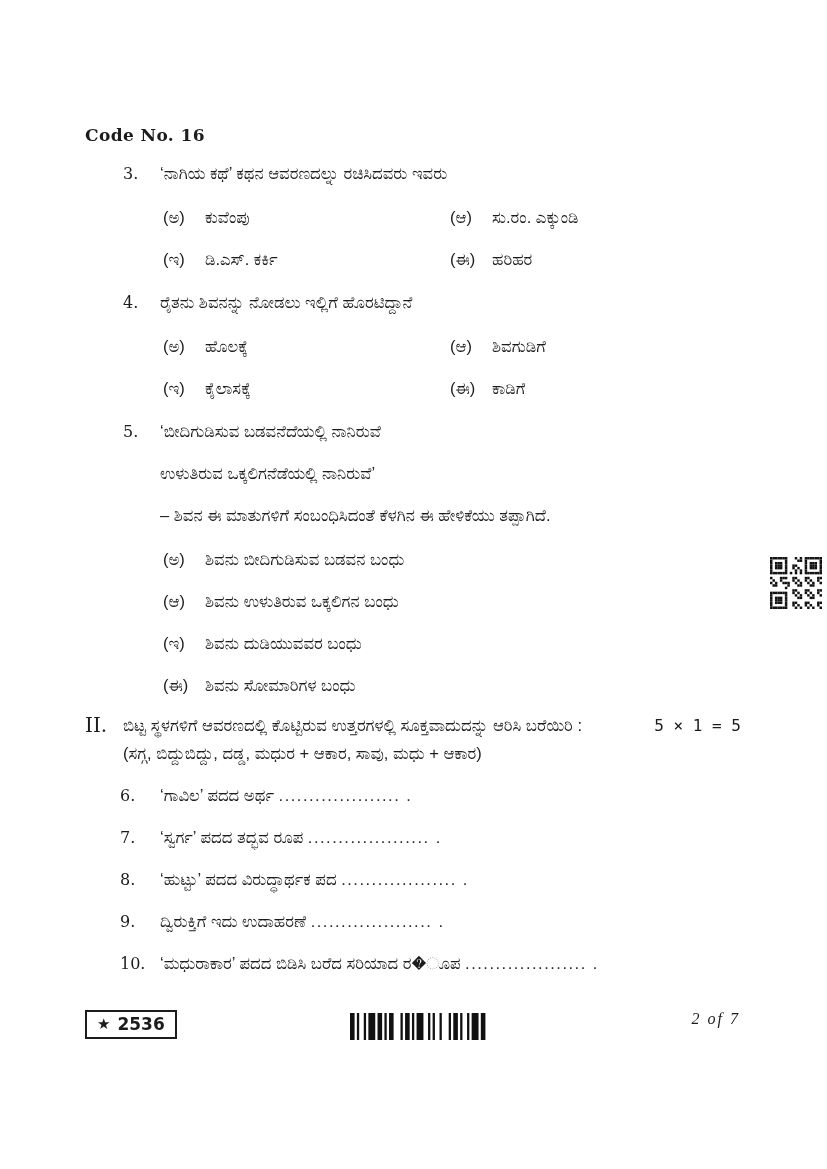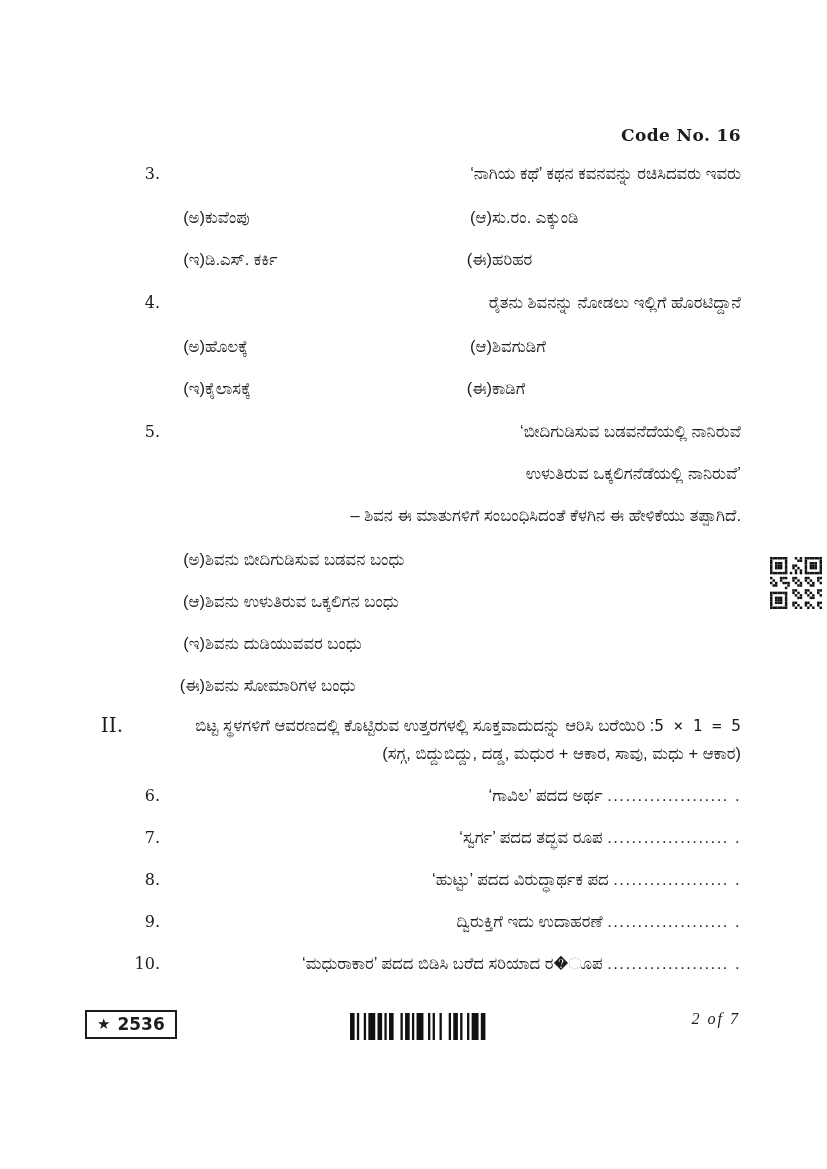--- a/index.html
+++ b/index.html
@@ -1,21 +1,21 @@
 <!DOCTYPE html>
 <html><head>
 <meta charset="utf-8">
 <style>
   html,body{margin:0;padding:0;background:#ffffff;}
   .page{
     position:relative;width:827px;height:1169px;background:#ffffff;
     color:#1c1c1c;font-family:"Liberation Sans","DejaVu Sans",sans-serif;
     overflow:hidden;
   }
-  .content{position:absolute;left:85px;top:125px;width:656px;text-align:right;}
+  .content{position:absolute;left:85px;top:125px;width:656px;}
   .code-no{
     font-family:"DejaVu Serif","Liberation Serif",serif;font-weight:bold;
     font-size:17px;letter-spacing:.4px;
   }
   .line{font-size:16.5px;line-height:23px;}
   .qrow{display:flex;margin-top:17px;}
   .qnum{
     flex:0 0 37px;margin-left:38px;
     font-family:"DejaVu Serif","Liberation Serif",serif;font-size:16px;
   }
@@ -23,21 +23,21 @@
   .opts{
     display:grid;grid-template-columns:287px 1fr;row-gap:19px;
     margin-top:21px;padding-left:78px;
   }
   .opt{display:flex;}
   .opt-label{flex:0 0 42px;}
   .optrow{display:flex;margin-top:19px;padding-left:78px;}
   .poemline{margin-top:19px;padding-left:75px;}
   .sec-row{display:flex;margin-top:17px;}
   .sec-num{flex:0 0 38px;font-family:"DejaVu Serif","Liberation Serif",serif;font-size:20px;}
-  .sec-text{flex:1;margin-left:30px;}
+  .sec-text{flex:1;}
   .sec-marks{white-space:nowrap;font-family:"DejaVu Sans Mono","Liberation Mono",monospace;font-size:16px;}
   .bank{margin-top:5px;padding-left:38px;}
   .fbrow{display:flex;margin-top:19px;}
   .fbnum{flex:0 0 40px;margin-left:35px;font-family:"DejaVu Serif","Liberation Serif",serif;font-size:16px;}
   .blank{letter-spacing:1.5px;color:#2a2a2a;}
   .qr{position:absolute;left:770px;top:557px;width:52px;height:52px;}
   .footer{position:absolute;left:85px;right:87px;top:1008px;height:40px;}
   .star-box{
     position:absolute;left:0;top:2px;border:2px solid #1c1c1c;
     padding:2px 10px 3px;font-weight:bold;font-size:17px;
@@ -55,21 +55,21 @@
 <body>
 
 <div class="page">
 
   <div class="content">
 
     <div class="code-no">Code No. 16</div>
 
     <div class="qrow line">
       <span class="qnum">3.</span>
-      <span class="qtext">‘ನಾಗಿಯ ಕಥೆ’ ಕಥನ ಕವನವನ್ನು ರಚಿಸಿದವರು ಇವರು</span>
+      <span class="qtext">‘ನಾಗಿಯ ಕಥೆ’ ಕಥನ ಆವರಣದಲ್ನು ರಚಿಸಿದವರು ಇವರು</span>
     </div>
     <div class="opts line">
       <div class="opt">
         <span class="opt-label">(ಅ)</span>
         <span>ಕುವೆಂಪು</span>
       </div>
       <div class="opt">
         <span class="opt-label">(ಆ)</span>
         <span>ಸು.ರಂ. ಎಕ್ಕುಂಡಿ</span>
       </div>

